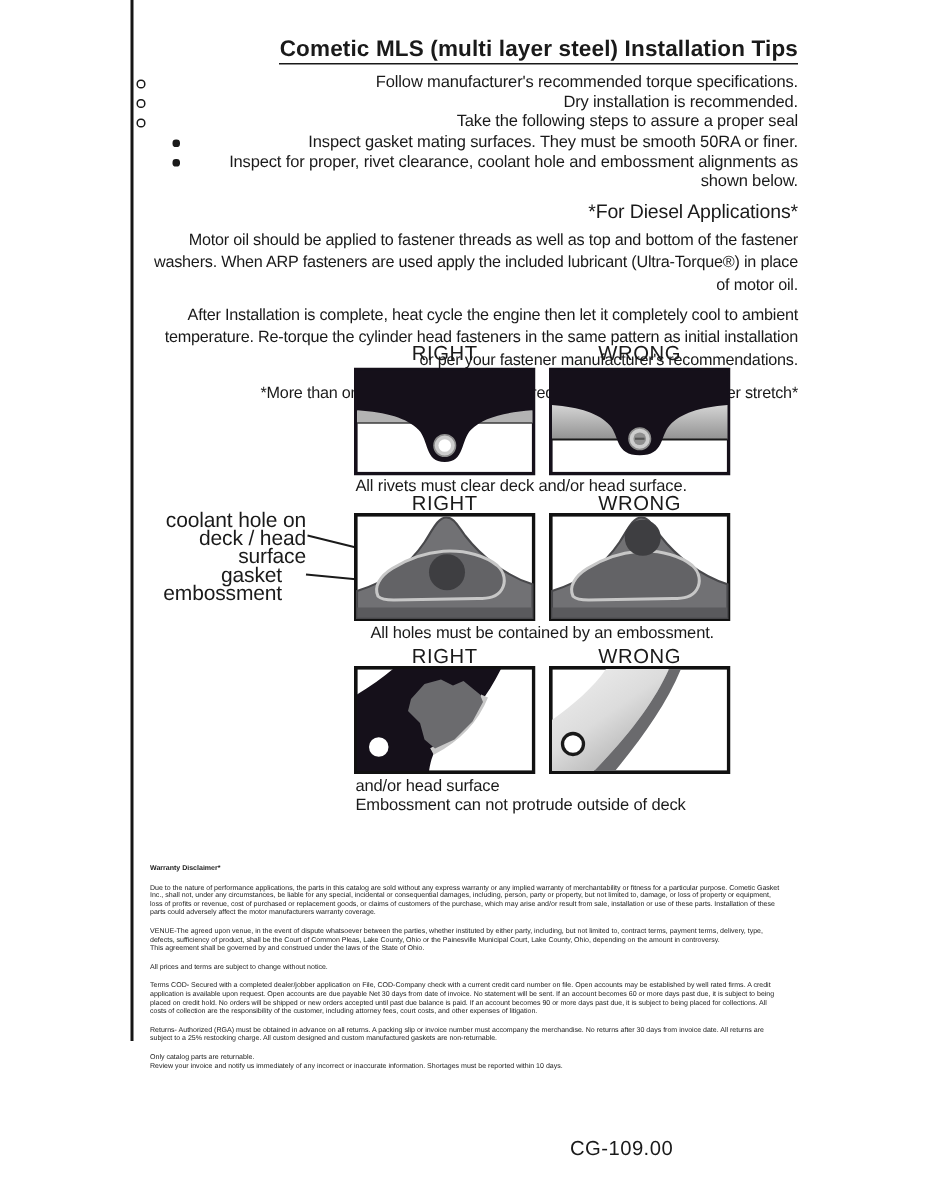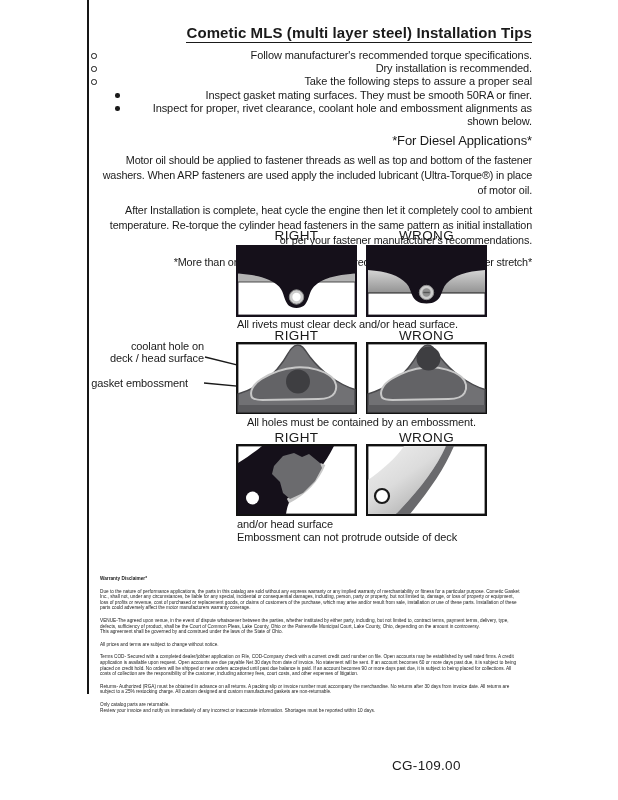--- a/index.html
+++ b/index.html
@@ -21,28 +21,28 @@
   .bullet.sub{padding-left:32px;}
   .bullet.sub .mk2{position:absolute;left:24px;top:4.5px;width:4.5px;height:4.5px;background:#1a1a1a;border-radius:50%;}
   .diesel-h{margin:6px 0 0 0;font-size:13px;line-height:14px;font-weight:normal;letter-spacing:-0.1px;}
   .para{margin:5px 0 0 0;font-size:10.8px;line-height:15px;letter-spacing:-0.15px;}
   .para.note{margin-top:7px;}
 
   .dlabel{position:absolute;width:121px;text-align:center;font-size:13.5px;letter-spacing:0.4px;}
   .dbox{position:absolute;width:121px;height:72px;}
   .dbox svg{display:block;width:121px;height:72px;}
   .caption{position:absolute;font-size:11px;letter-spacing:-0.1px;line-height:13px;}
-  .small-label{position:absolute;font-size:11px;line-height:12px;text-align:right;letter-spacing:-0.1px;}
+  .small-label{position:absolute;font-size:14px;line-height:12px;text-align:right;letter-spacing:-0.1px;}
   .leader{position:absolute;left:203px;top:349px;width:100px;height:46px;}
 
   .legal{position:absolute;left:100px;top:576px;width:420px;font-size:4.7px;line-height:5.6px;letter-spacing:0;}
   .legal .lh{font-weight:bold;margin:0 0 7px 0;}
   .lp{margin:0 0 7px 0;}
   .lp.tight{margin-bottom:0;}
-  .footer-code{position:absolute;left:392px;top:758px;font-size:13.5px;letter-spacing:0.3px;}
+  .footer-code{position:absolute;left:380px;top:758px;font-size:13.5px;letter-spacing:0.3px;}
 </style>
 </head>
 <body>
 
 <div class="vrule"></div>
 
 <div class="content">
   <h1 class="title">Cometic MLS (multi layer steel) Installation Tips</h1>
 
   <div class="bullets">

